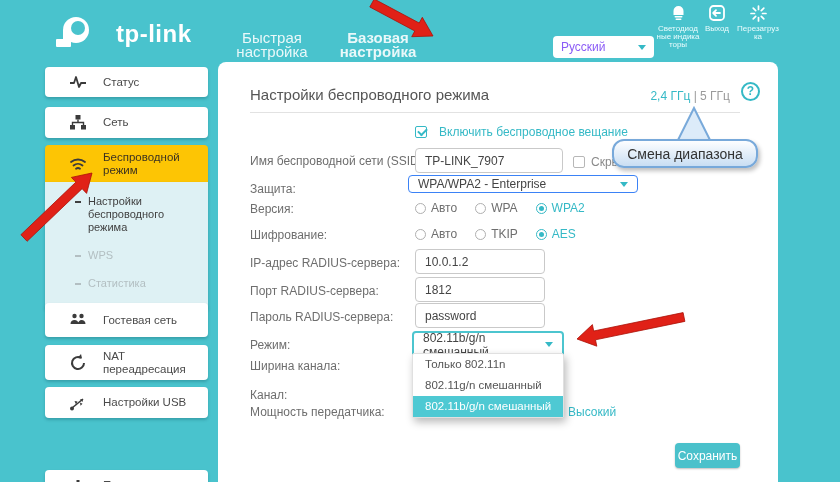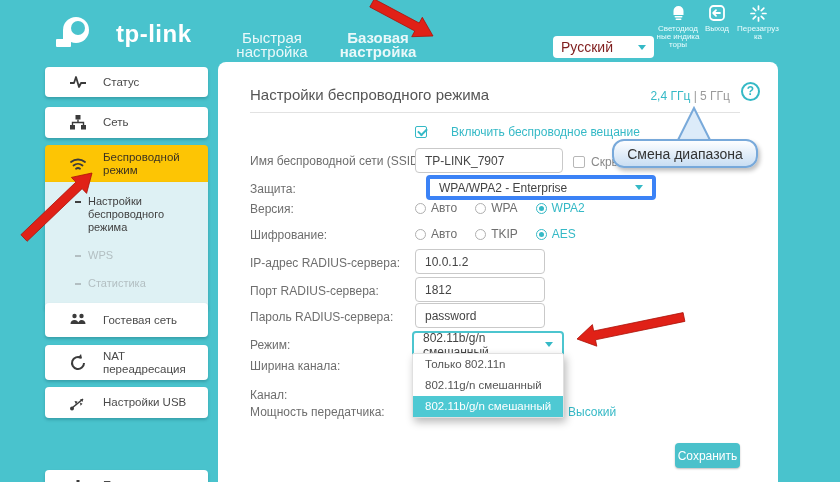--- a/index.html
+++ b/index.html
@@ -10,21 +10,21 @@
   .logo { position:absolute; left:52px; top:12px; display:flex; align-items:center; gap:20px; color:#fff; }
   .logo-text { font-size:24px; font-weight:bold; letter-spacing:.5px; }
   .tab { position:absolute; top:31px; width:100px; text-align:center; font-size:15px; line-height:14px;
          color:rgba(255,255,255,.88); cursor:pointer; }
   .tab.t1 { left:222px; } .tab.t2 { left:328px;font-weight:bold; }
   .tab-active { position:absolute; left:420px; top:28px; width:113px; height:34px; background:#fff;
                 border-radius:6px 6px 0 0; color:#35b9c6; font-size:12px; line-height:14px; text-align:center;
                 padding-top:3px; cursor:pointer; z-index:2; }
   .lang { position:absolute; left:553px; top:36px; width:101px; height:22px; background:#fff; border-radius:4px;
           display:flex; align-items:center; justify-content:space-between; padding:0 8px; cursor:pointer; }
-  .lang span { color:#7f1d1d; font-size:14px; }
+  .lang span { color:#8b5cf6; font-size:12px; }
   .caret-down { width:0; height:0; border-left:4px solid transparent; border-right:4px solid transparent;
                 border-top:5px solid #35b9c6; }
   .hact { position:absolute; top:4px; text-align:center; color:#eafcfd; cursor:pointer; }
   .hact .ic { height:18px; display:flex; align-items:center; justify-content:center; }
   .hact .lbl { font-size:8px; line-height:8px; margin-top:3px; word-break:break-all; }
   .hact.a1 { left:656px; width:44px; } .hact.a2 { left:699px; width:36px; } .hact.a3 { left:737px; width:42px; }
 
   
   .scard { position:absolute; left:45px; width:163px; background:#fff; border-radius:4px;
            box-shadow:0 2px 3px rgba(0,60,70,.25); display:flex; align-items:center; gap:16px;
@@ -40,30 +40,30 @@
   
   .content { position:absolute; left:218px; top:62px; width:560px; height:430px; background:#fff;
              border-radius:8px 8px 0 0; z-index:1; }
   .title { position:absolute; left:32px; top:24px; font-size:15px; color:#555; }
   .bands { position:absolute; right:48px; top:27px; font-size:12px; color:#9a9a9a; cursor:pointer; }
   .bands .b24 { color:#35b9c6; }
   .helpbtn { position:absolute; right:18px; top:20px; width:19px; height:19px; border:2px solid #35b9c6;
              border-radius:50%; color:#35b9c6; font-size:12px; font-weight:bold; text-align:center;
              line-height:15px; cursor:pointer; }
   .divider { position:absolute; left:32px; right:38px; top:50px; height:1px; background:#e2e2e2; }
-  .enable-row { position:absolute; left:197px; top:63px; display:flex; align-items:center; gap:24px; cursor:pointer; }
+  .enable-row { position:absolute; left:197px; top:63px; display:flex; align-items:center; gap:12px; cursor:pointer; }
   .cb { width:12px; height:12px; border:1px solid #35b9c6; border-radius:2px; position:relative; background:#fff; }
   .cb.checked:after { content:""; position:absolute; left:2px; top:1px; width:7px; height:4px;
                       border-left:2px solid #35b9c6; border-bottom:2px solid #35b9c6; transform:rotate(-45deg); }
   .cb.plain { border-color:#b7b7b7; }
   .enable-row span { color:#35b9c6; font-size:12px; }
   .flabel { position:absolute; left:32px; font-size:12px; color:#6e6e6e; }
   .tinput { position:absolute; left:197px; height:25px; border:1px solid #c9c9c9; border-radius:4px;
             padding:0 9px; font-size:12px; color:#444; font-family:"Liberation Sans",sans-serif; background:#fff; }
-  .selectbox { position:absolute; left:208px; height:25px; border:4px solid #3b82f6; border-radius:4px;
+  .selectbox { position:absolute; left:190px; height:18px; border:1px solid #3b82f6; border-radius:4px;
                background:#fff; display:flex; align-items:center; justify-content:space-between;
                padding:0 9px; font-size:12px; color:#444; cursor:pointer; }
   .selectbox.teal { border:2px solid #4cc5cf; height:27px; }
   .radio-row { position:absolute; left:197px; display:flex; gap:18px; }
   .radio { display:flex; align-items:center; gap:5px; font-size:12px; color:#6e6e6e; cursor:pointer; }
   .rdot { width:11px; height:11px; border:1px solid #b0b0b0; border-radius:50%; background:#fff; }
   .radio.sel { color:#35b9c6; }
   .radio.sel .rdot { border-color:#35b9c6; position:relative; }
   .radio.sel .rdot:after { content:""; position:absolute; left:2px; top:2px; width:5px; height:5px;
                            border-radius:50%; background:#35b9c6; }

